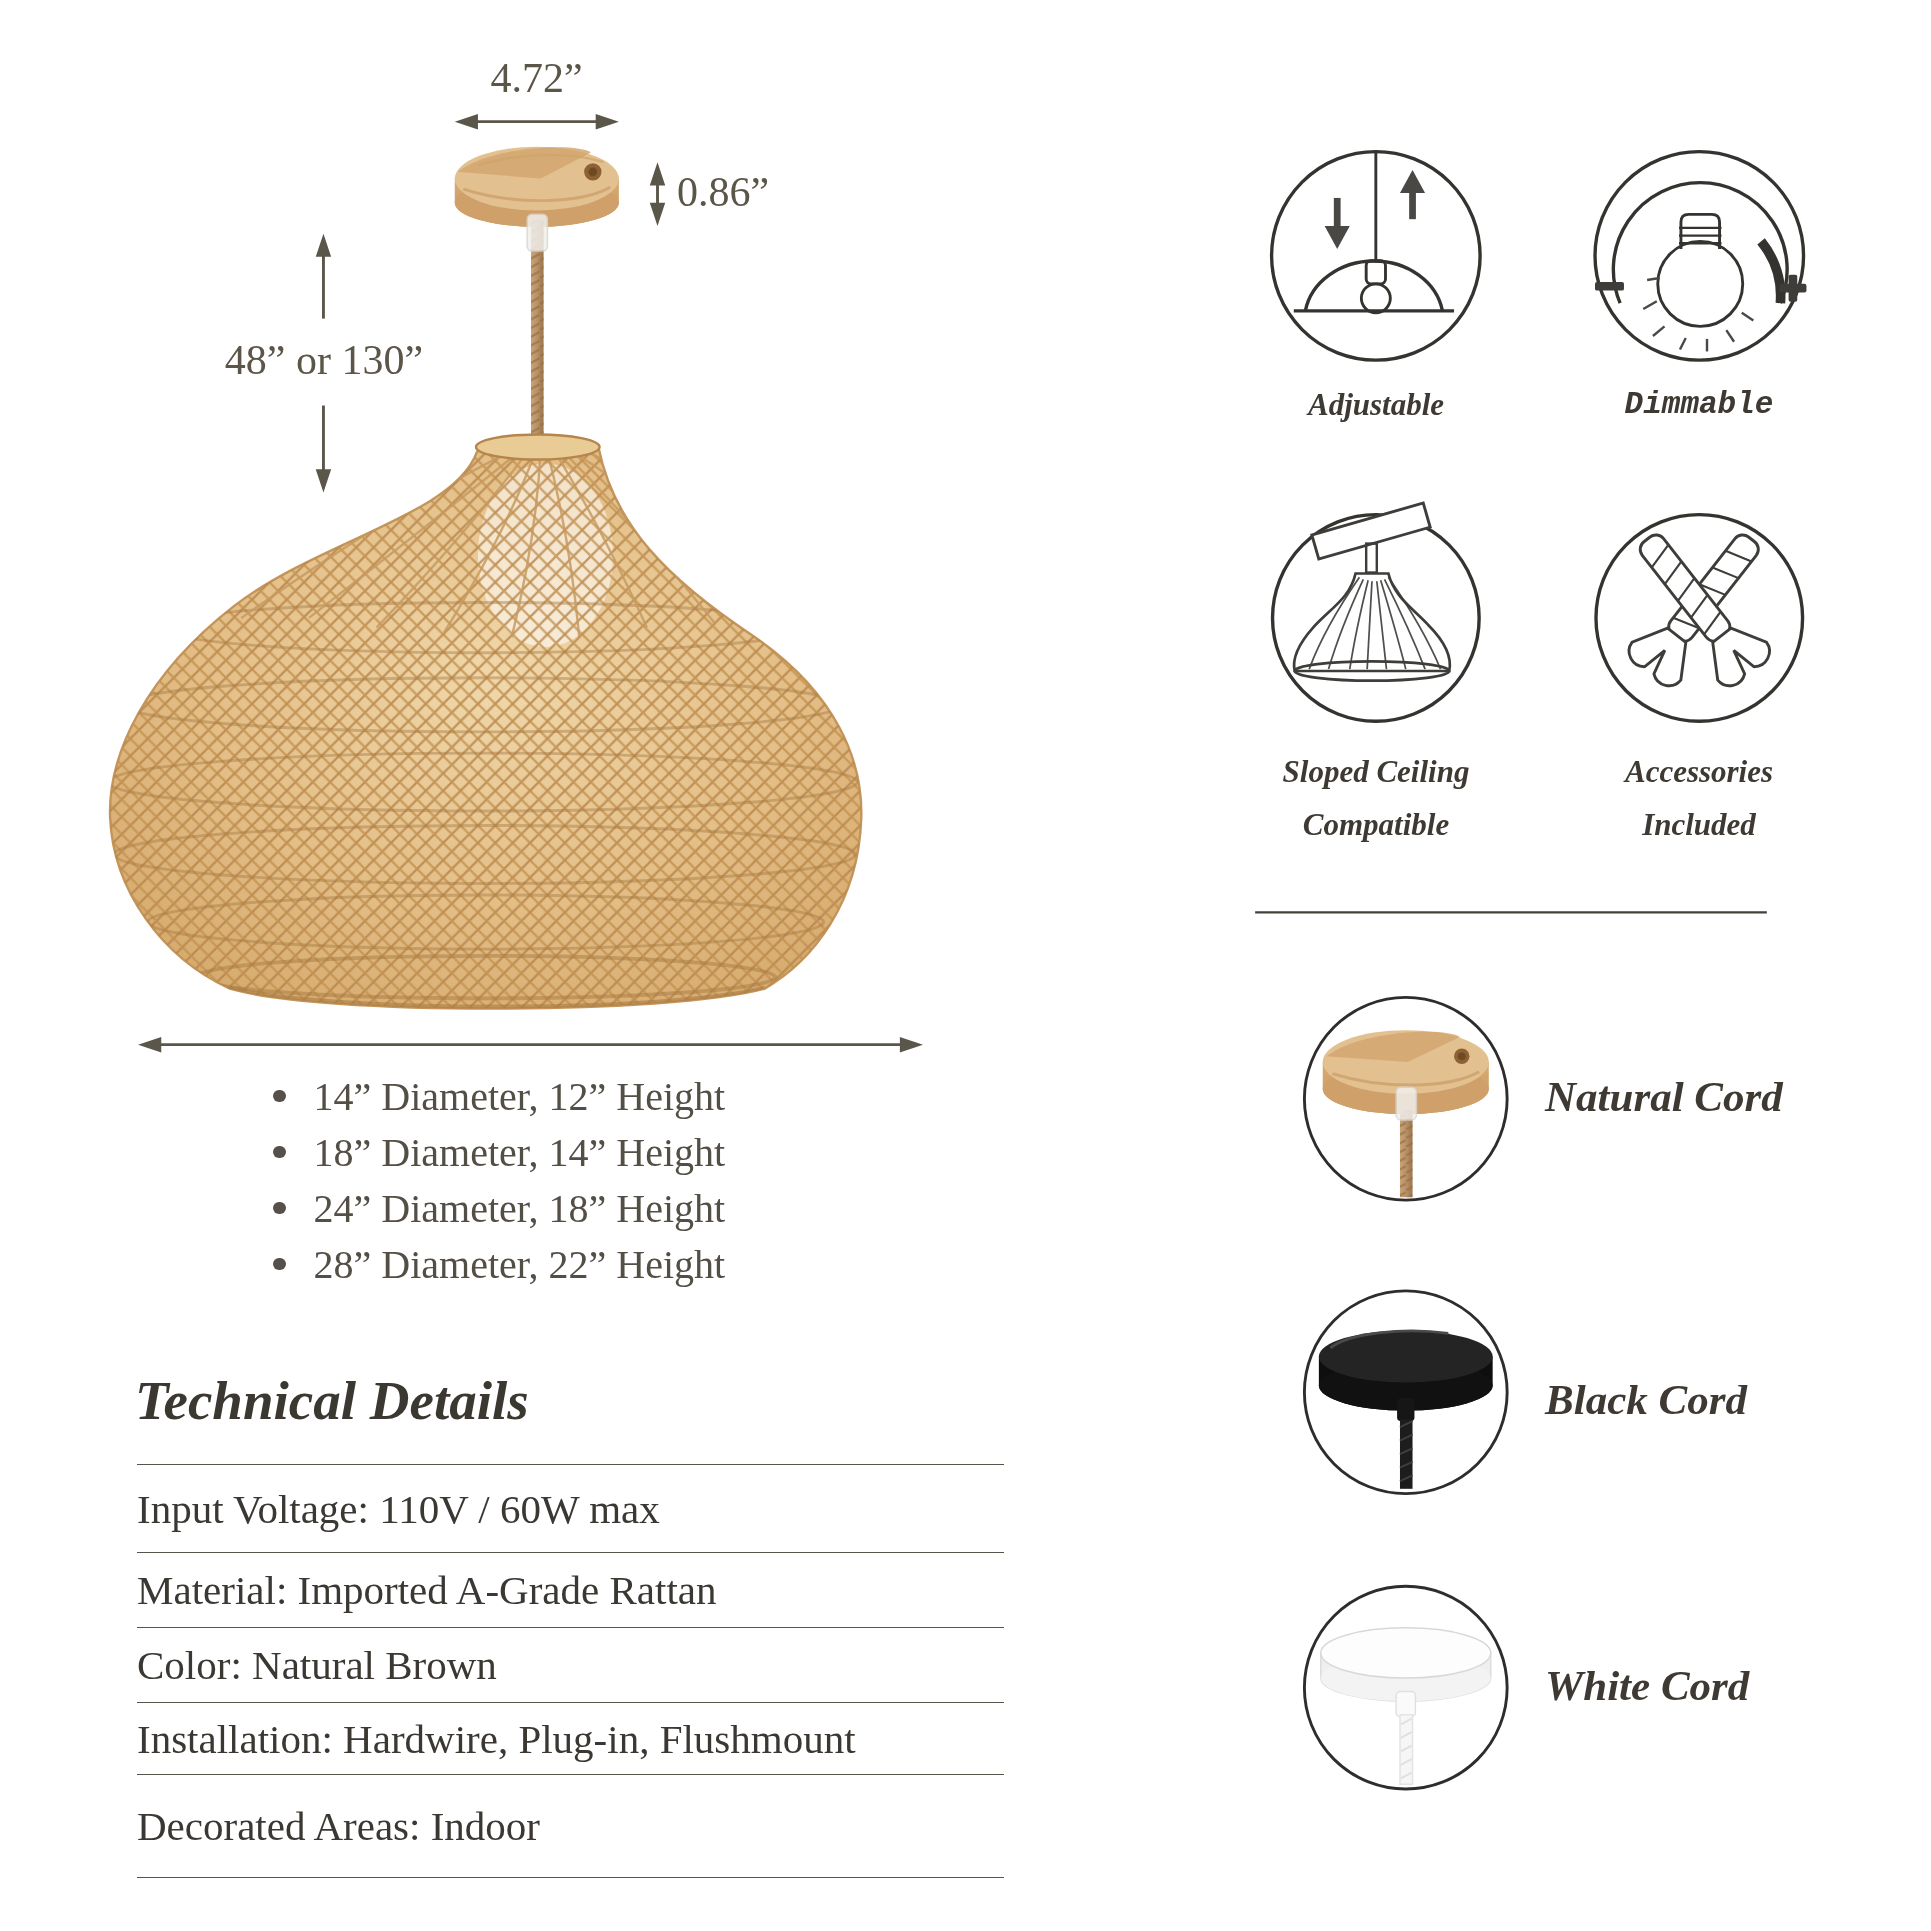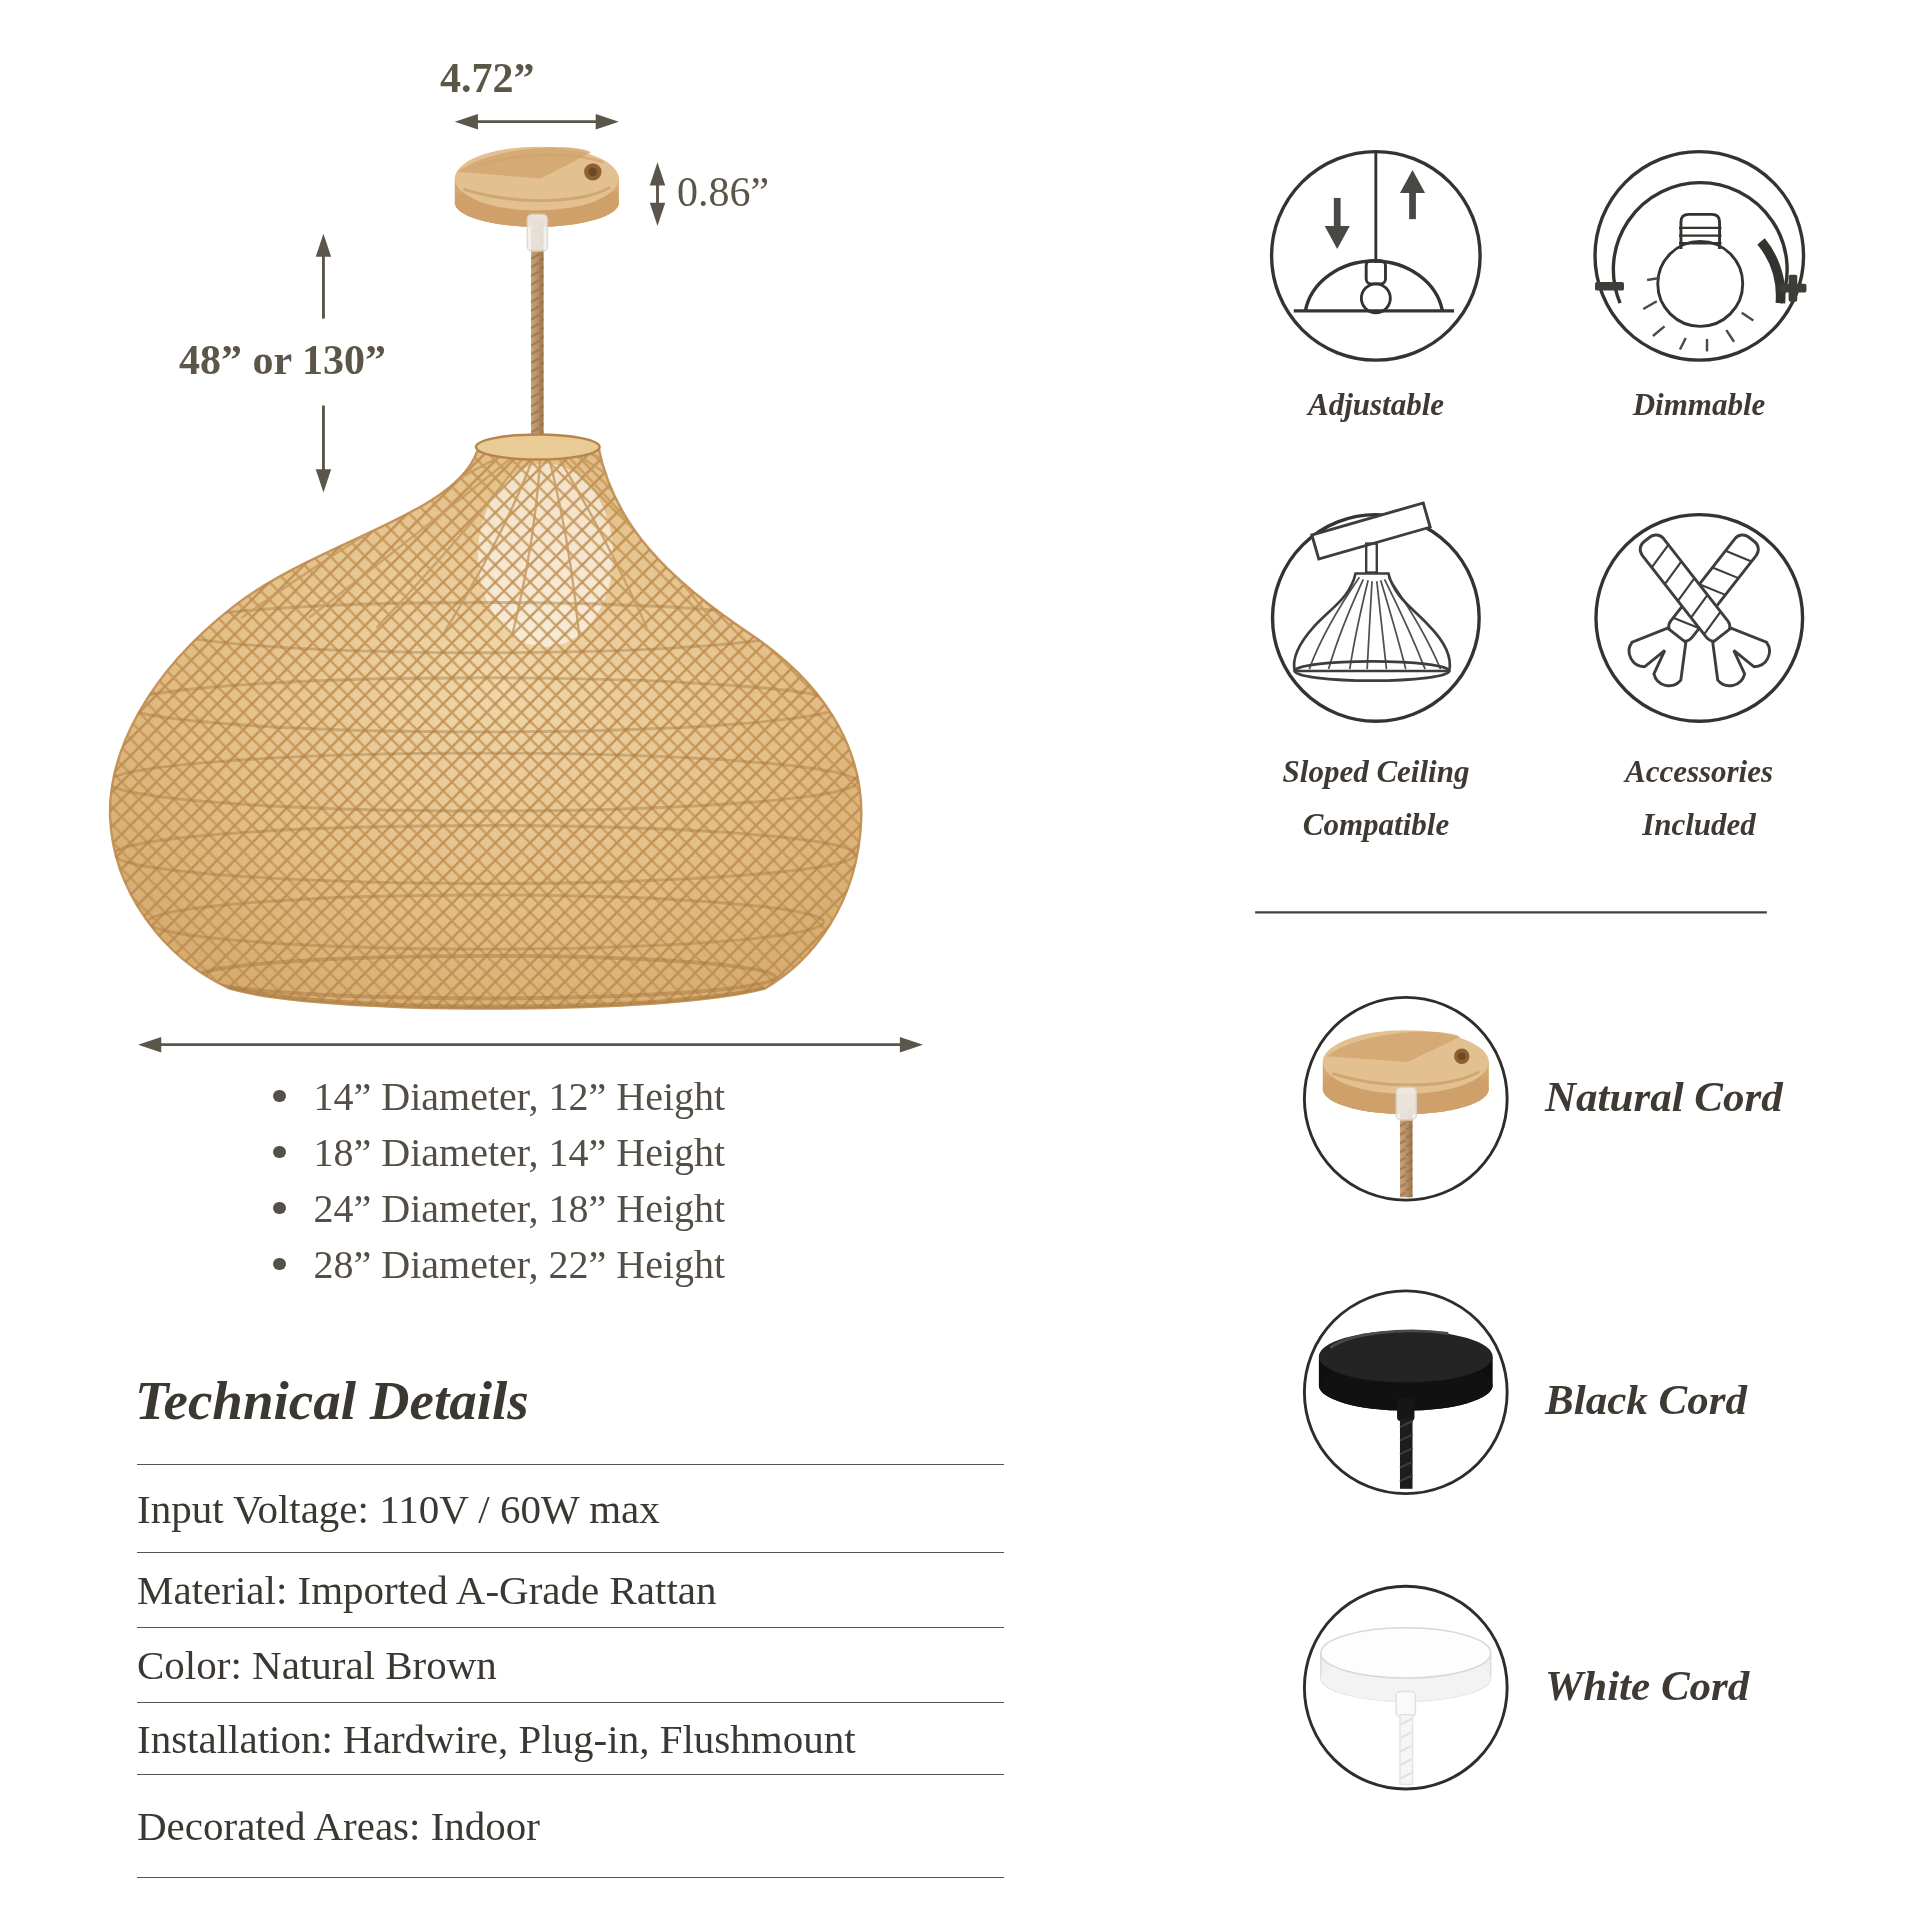--- a/index.html
+++ b/index.html
@@ -3,21 +3,21 @@
 <meta charset="utf-8">
 <style>
   html,body{margin:0;padding:0;background:#ffffff;}
   #canvas{
     position:relative;width:1931px;height:1931px;background:#ffffff;overflow:hidden;
     font-family:"Liberation Serif","DejaVu Serif",serif;color:#3e3a33;
   }
   #gfx{position:absolute;left:0;top:0;width:1931px;height:1931px;}
   .abs{position:absolute;}
   .dim-label{font-size:42px;color:#5b5648;white-space:nowrap;}
-  .center{font-weight:bold;}
+  .center{text-align:center;}
   .bullet-list{position:absolute;left:273px;top:1068px;}
   .bullet-item{display:flex;align-items:center;height:56px;font-size:40px;color:#544f46;white-space:nowrap;}
   .bullet-dot{width:12.6px;height:12.6px;border-radius:50%;background:#55504a;margin-right:28px;flex:0 0 auto;}
   .tech-title{position:absolute;left:135px;top:1369px;font-size:55px;font-style:italic;font-weight:bold;color:#3b3831;white-space:nowrap;}
   .tech-table{position:absolute;left:137px;top:1464px;width:867px;border-top:1.9px solid #57544c;}
   .tech-row{display:flex;align-items:center;border-bottom:1.9px solid #57544c;font-size:41px;color:#3b3833;white-space:nowrap;}
   .feature-label{position:absolute;width:328px;text-align:center;font-size:31px;font-style:italic;font-weight:bold;color:#3e3a33;line-height:53px;white-space:nowrap;}
   .cord-label{position:absolute;left:1545px;font-size:43px;font-style:italic;font-weight:bold;color:#3e3a33;white-space:nowrap;}
 </style>
 </head>
@@ -284,21 +284,21 @@
     <div class="tech-row" style="height:87px;">Input Voltage: 110V / 60W max</div>
     <div class="tech-row" style="height:74px;">Material: Imported A-Grade Rattan</div>
     <div class="tech-row" style="height:74px;">Color: Natural Brown</div>
     <div class="tech-row" style="height:71px;">Installation: Hardwire, Plug-in, Flushmount</div>
     <div class="tech-row" style="height:102px;">Decorated Areas: Indoor</div>
   </div>
 
   <div class="feature-label" style="left:1212px;top:378px;">
     <span>Adjustable</span>
   </div>
-  <div class="feature-label" style="left:1535px;top:378px;">
+  <div class="feature-label" style="left:1535px;top:378px;font-family:Liberation Mono, monospace;">
     <span>Dimmable</span>
   </div>
   <div class="feature-label" style="left:1212px;top:745px;">
     <span>Sloped Ceiling</span><br>
     <span>Compatible</span>
   </div>
   <div class="feature-label" style="left:1535px;top:745px;">
     <span>Accessories</span><br>
     <span>Included</span>
   </div>

